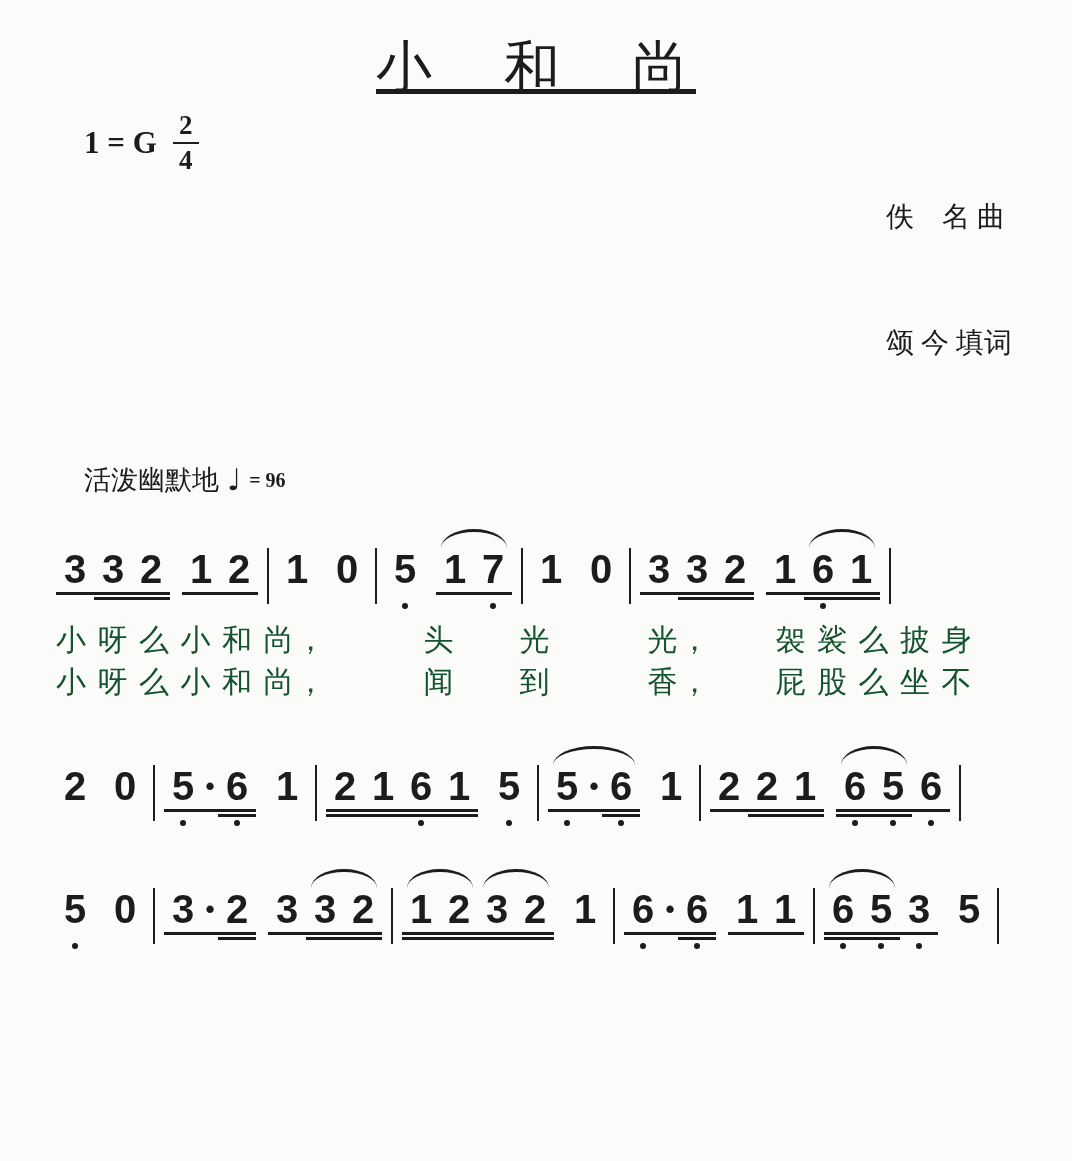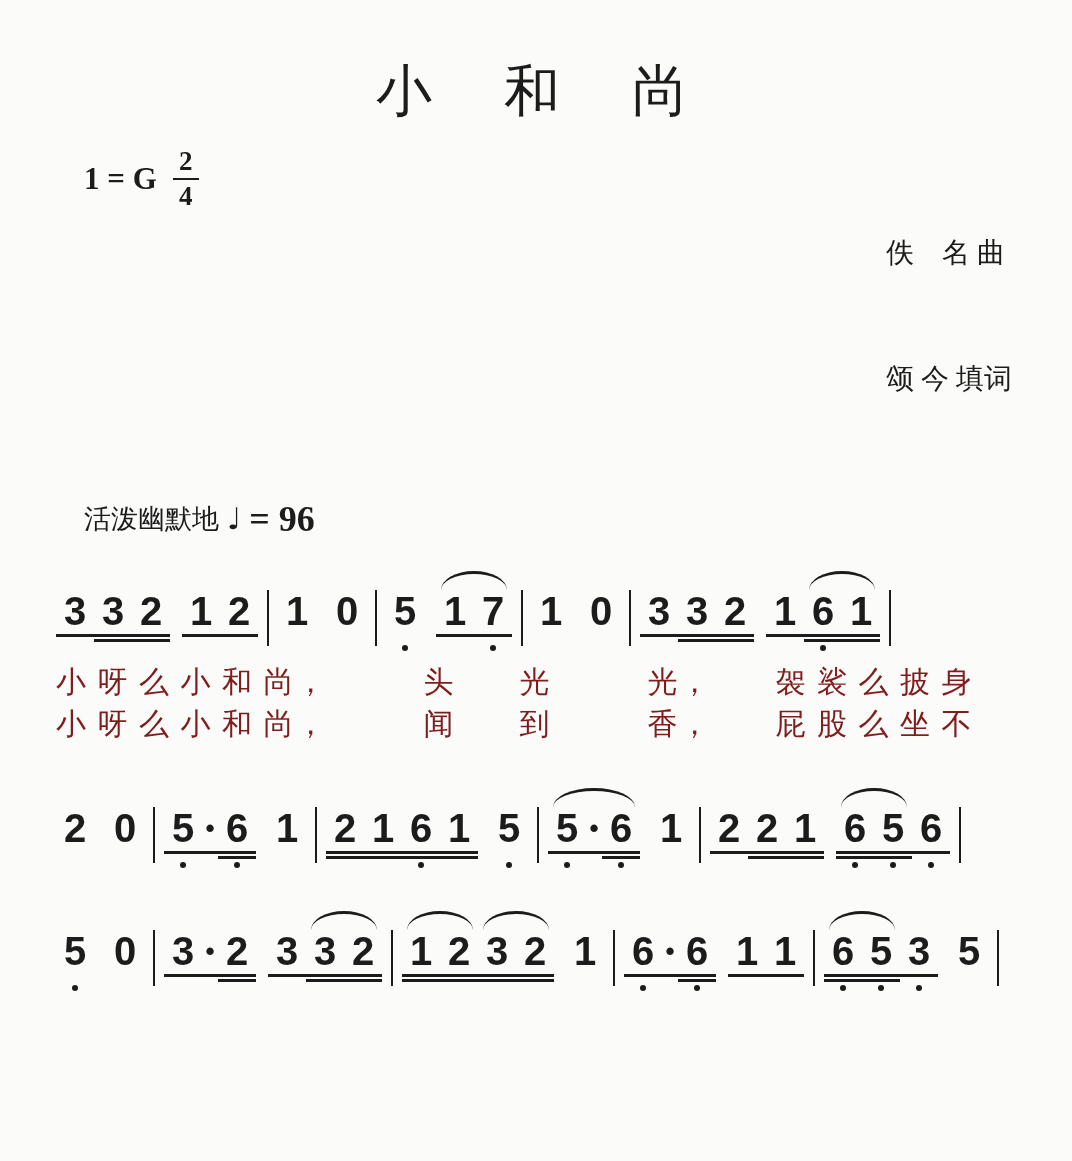--- a/index.html
+++ b/index.html
@@ -10,30 +10,31 @@
     overflow:hidden;
   }
   .sheet{padding:30px 56px 0 56px;}
 
   
   .title{
     text-align:center;
     font-size:56px;font-weight:400;
     letter-spacing:8px;
     white-space:pre;
-    margin-top:24px;
+    margin-top:0;
+    text-decoration:underline;
   }
-  .meta{display:flex;justify-content:space-between;align-items:flex-start;margin-top:18px;gap:32px;}
+  .meta{display:flex;justify-content:space-between;align-items:flex-start;margin-top:6px;gap:32px;}
   .keysig{display:flex;align-items:center;gap:16px;font-size:31px;font-weight:700;margin-left:28px;}
   .frac{display:inline-flex;flex-direction:column;align-items:center;line-height:1;font-size:27px;font-weight:600;}
   .fracline{width:26px;height:2px;background:#1c1c1c;margin:3px 0;}
   .credits{font-size:28px;line-height:1.5;text-align:left;margin-right:4px;white-space:pre;}
   .tempo{display:flex;align-items:center;gap:8px;font-size:27px;margin:14px 0 0 28px;}
   .tempo-note{font-family:"DejaVu Sans",sans-serif;font-size:30px;line-height:1;}
-  .tempo-eq{font-size:36px;font-weight:600;}
+  .tempo-eq{font-size:20px;font-weight:600;}
 
   
   #score{margin-top:26px;}
   .line-block{margin-bottom:38px;}
   .mline{
     display:flex;align-items:flex-start;
     position:relative;
     padding-top:24px;
     margin-bottom:10px;
     font-family:"Liberation Sans","DejaVu Sans",sans-serif;
@@ -55,21 +56,21 @@
   .cell.bar{width:2px;height:56px;background:#1c1c1c;margin:0 9px;}
   .slur{
     position:absolute;top:5px;height:17px;
     border-top:3px solid #1c1c1c;
     border-radius:50% 50% 0 0 / 95% 95% 0 0;
   }
   .lyric-row{
     font-size:30px;line-height:42px;
     letter-spacing:2px;
     white-space:pre;
-    color:#7f1d1d;
+    color:#14532d;
   }
 </style>
 </head>
 <body>
 
 <div class="sheet">
   <div class="title">小　和　尚</div>
 
   <div class="meta">
     <div class="keysig">

